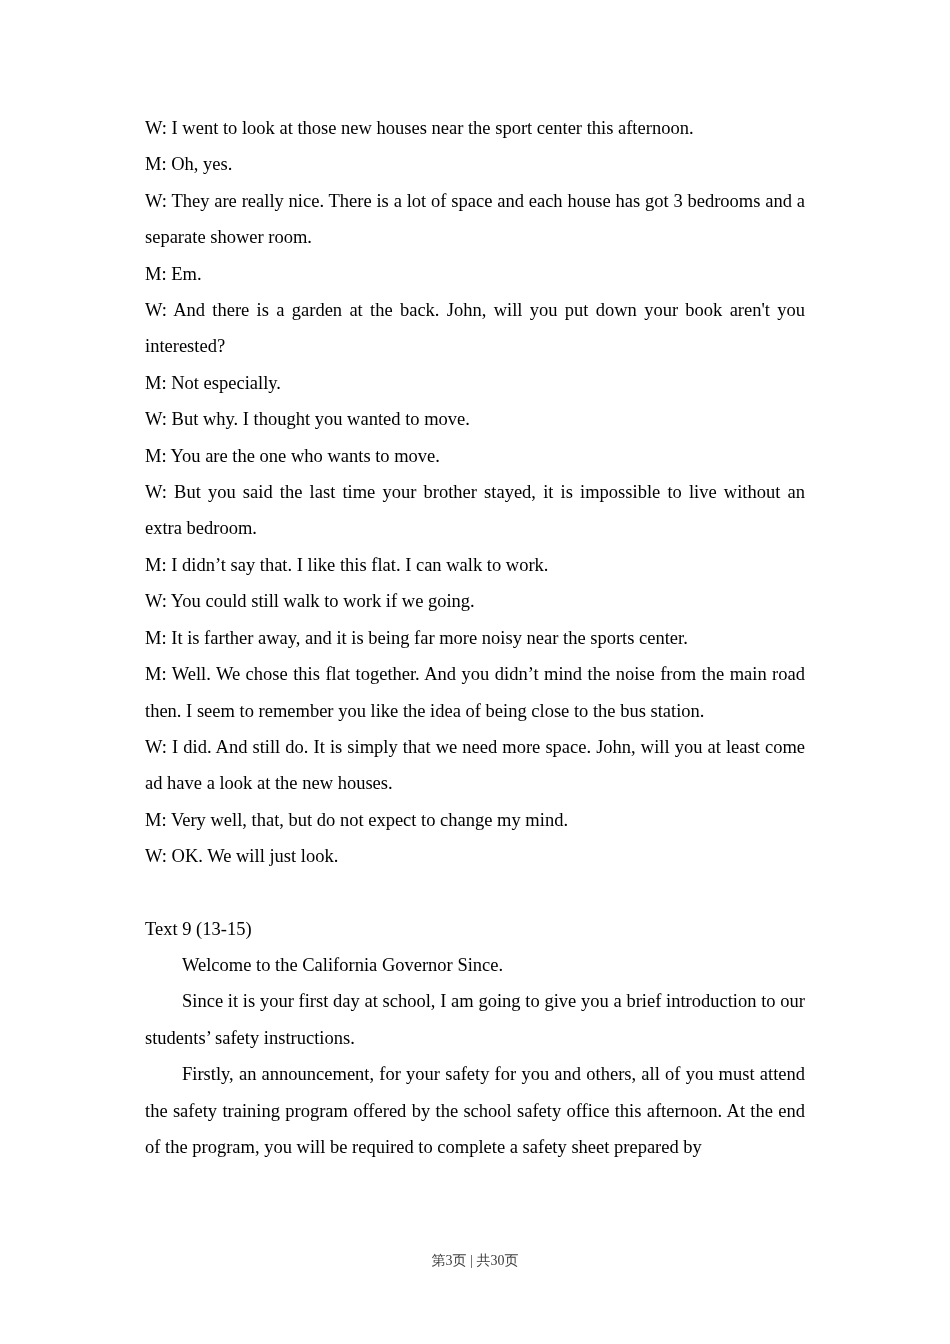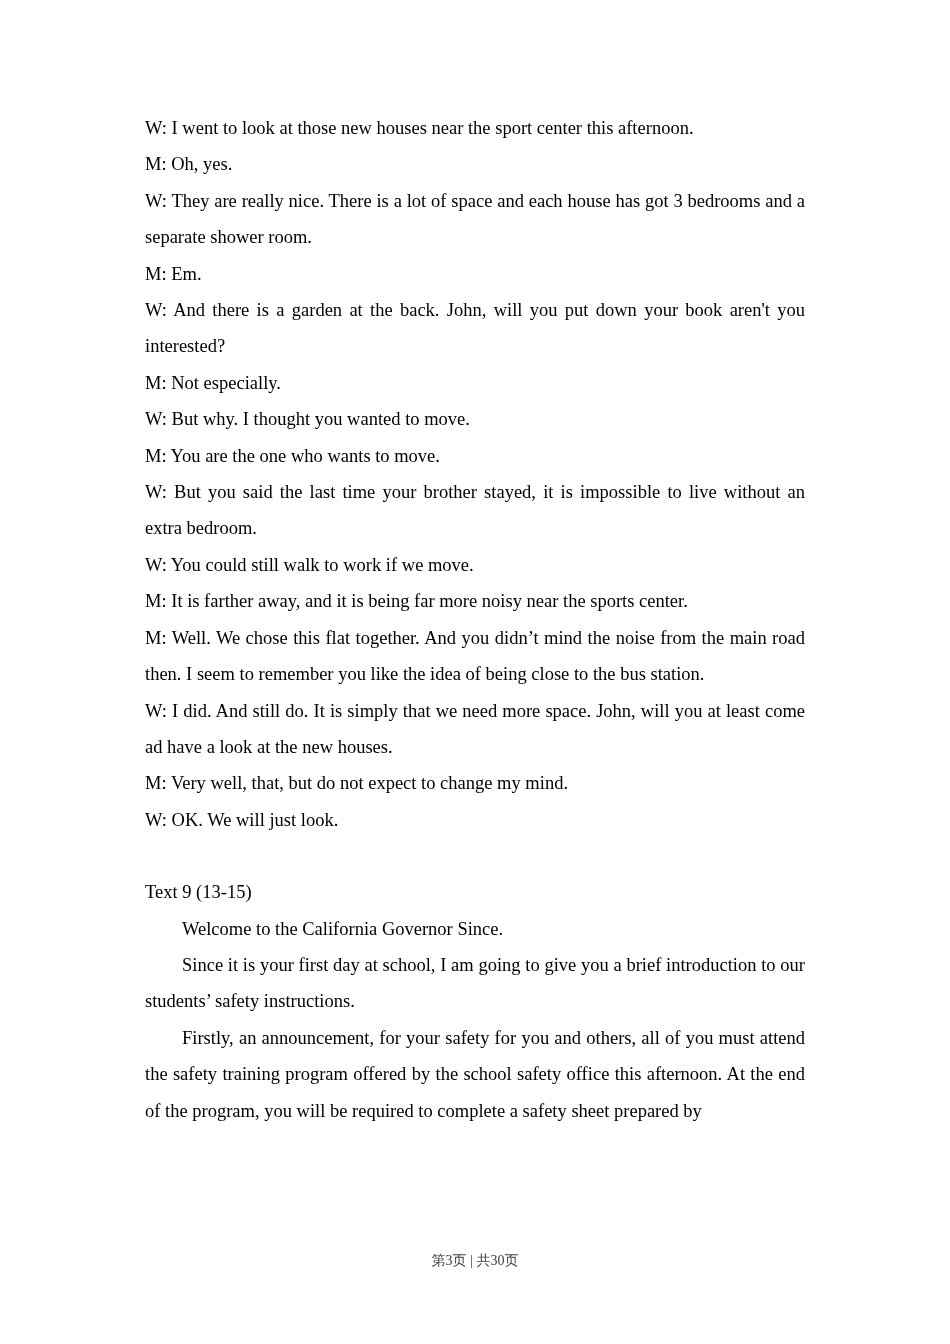--- a/index.html
+++ b/index.html
@@ -55,21 +55,22 @@
 
     <p>W: I went to look at those new houses near the sport center this afternoon.</p>
     <p>M: Oh, yes.</p>
     <p>W: They are really nice. There is a lot of space and each house has got 3 bedrooms and a separate shower room.</p>
     <p>M: Em.</p>
     <p>W: And there is a garden at the back. John, will you put down your book aren't you interested?</p>
     <p>M: Not especially.</p>
     <p>W: But why. I thought you wanted to move.</p>
     <p>M: You are the one who wants to move.</p>
     <p>W: But you said the last time your brother stayed, it is impossible to live without an extra bedroom.</p>
-    <p>W: You could still walk to work if we move.</p>
+    <p>M: I didn’t say that. I like this flat. I can walk to work.</p>
+    <p>W: You could still walk to work if we going.</p>
     <p>M: It is farther away, and it is being far more noisy near the sports center.</p>
     <p>M: Well. We chose this flat together. And you didn’t mind the noise from the main road then. I seem to remember you like the idea of being close to the bus station.</p>
     <p>W: I did. And still do. It is simply that we need more space. John, will you at least come ad have a look at the new houses.</p>
     <p>M: Very well, that, but do not expect to change my mind.</p>
     <p>W: OK. We will just look.</p>
 
     <div class="spacer"></div>
 
     <p class="section-heading">Text 9 (13-15)</p>
     <p class="indent">Welcome to the California Governor Since.</p>

